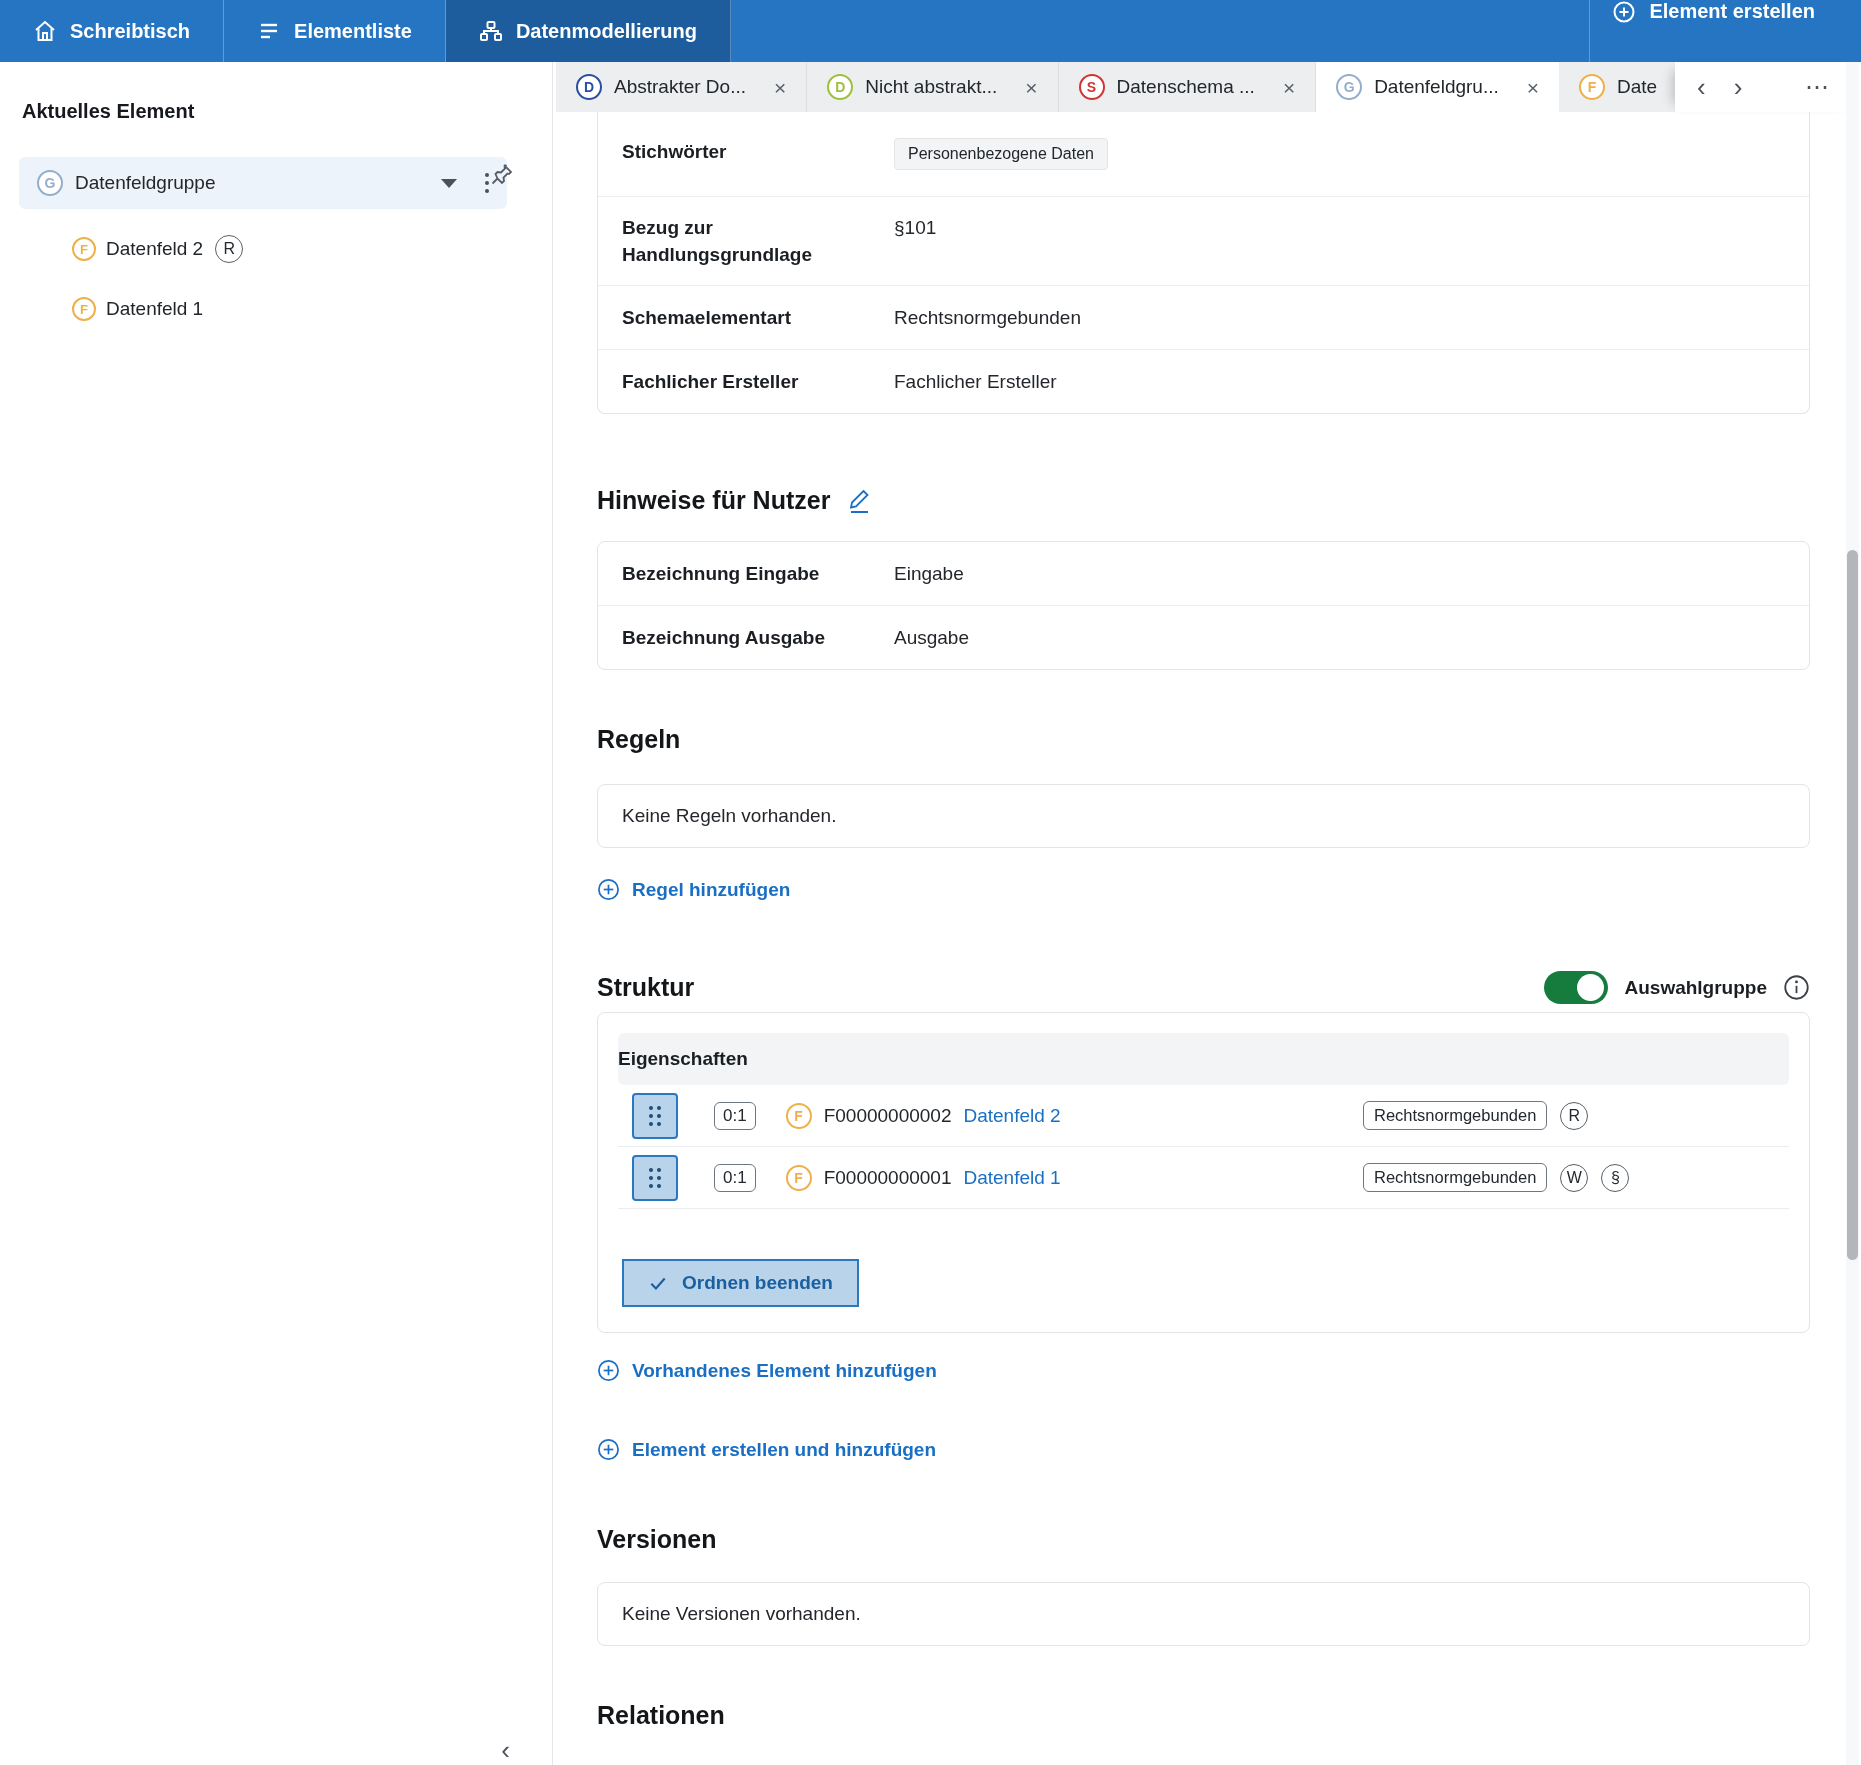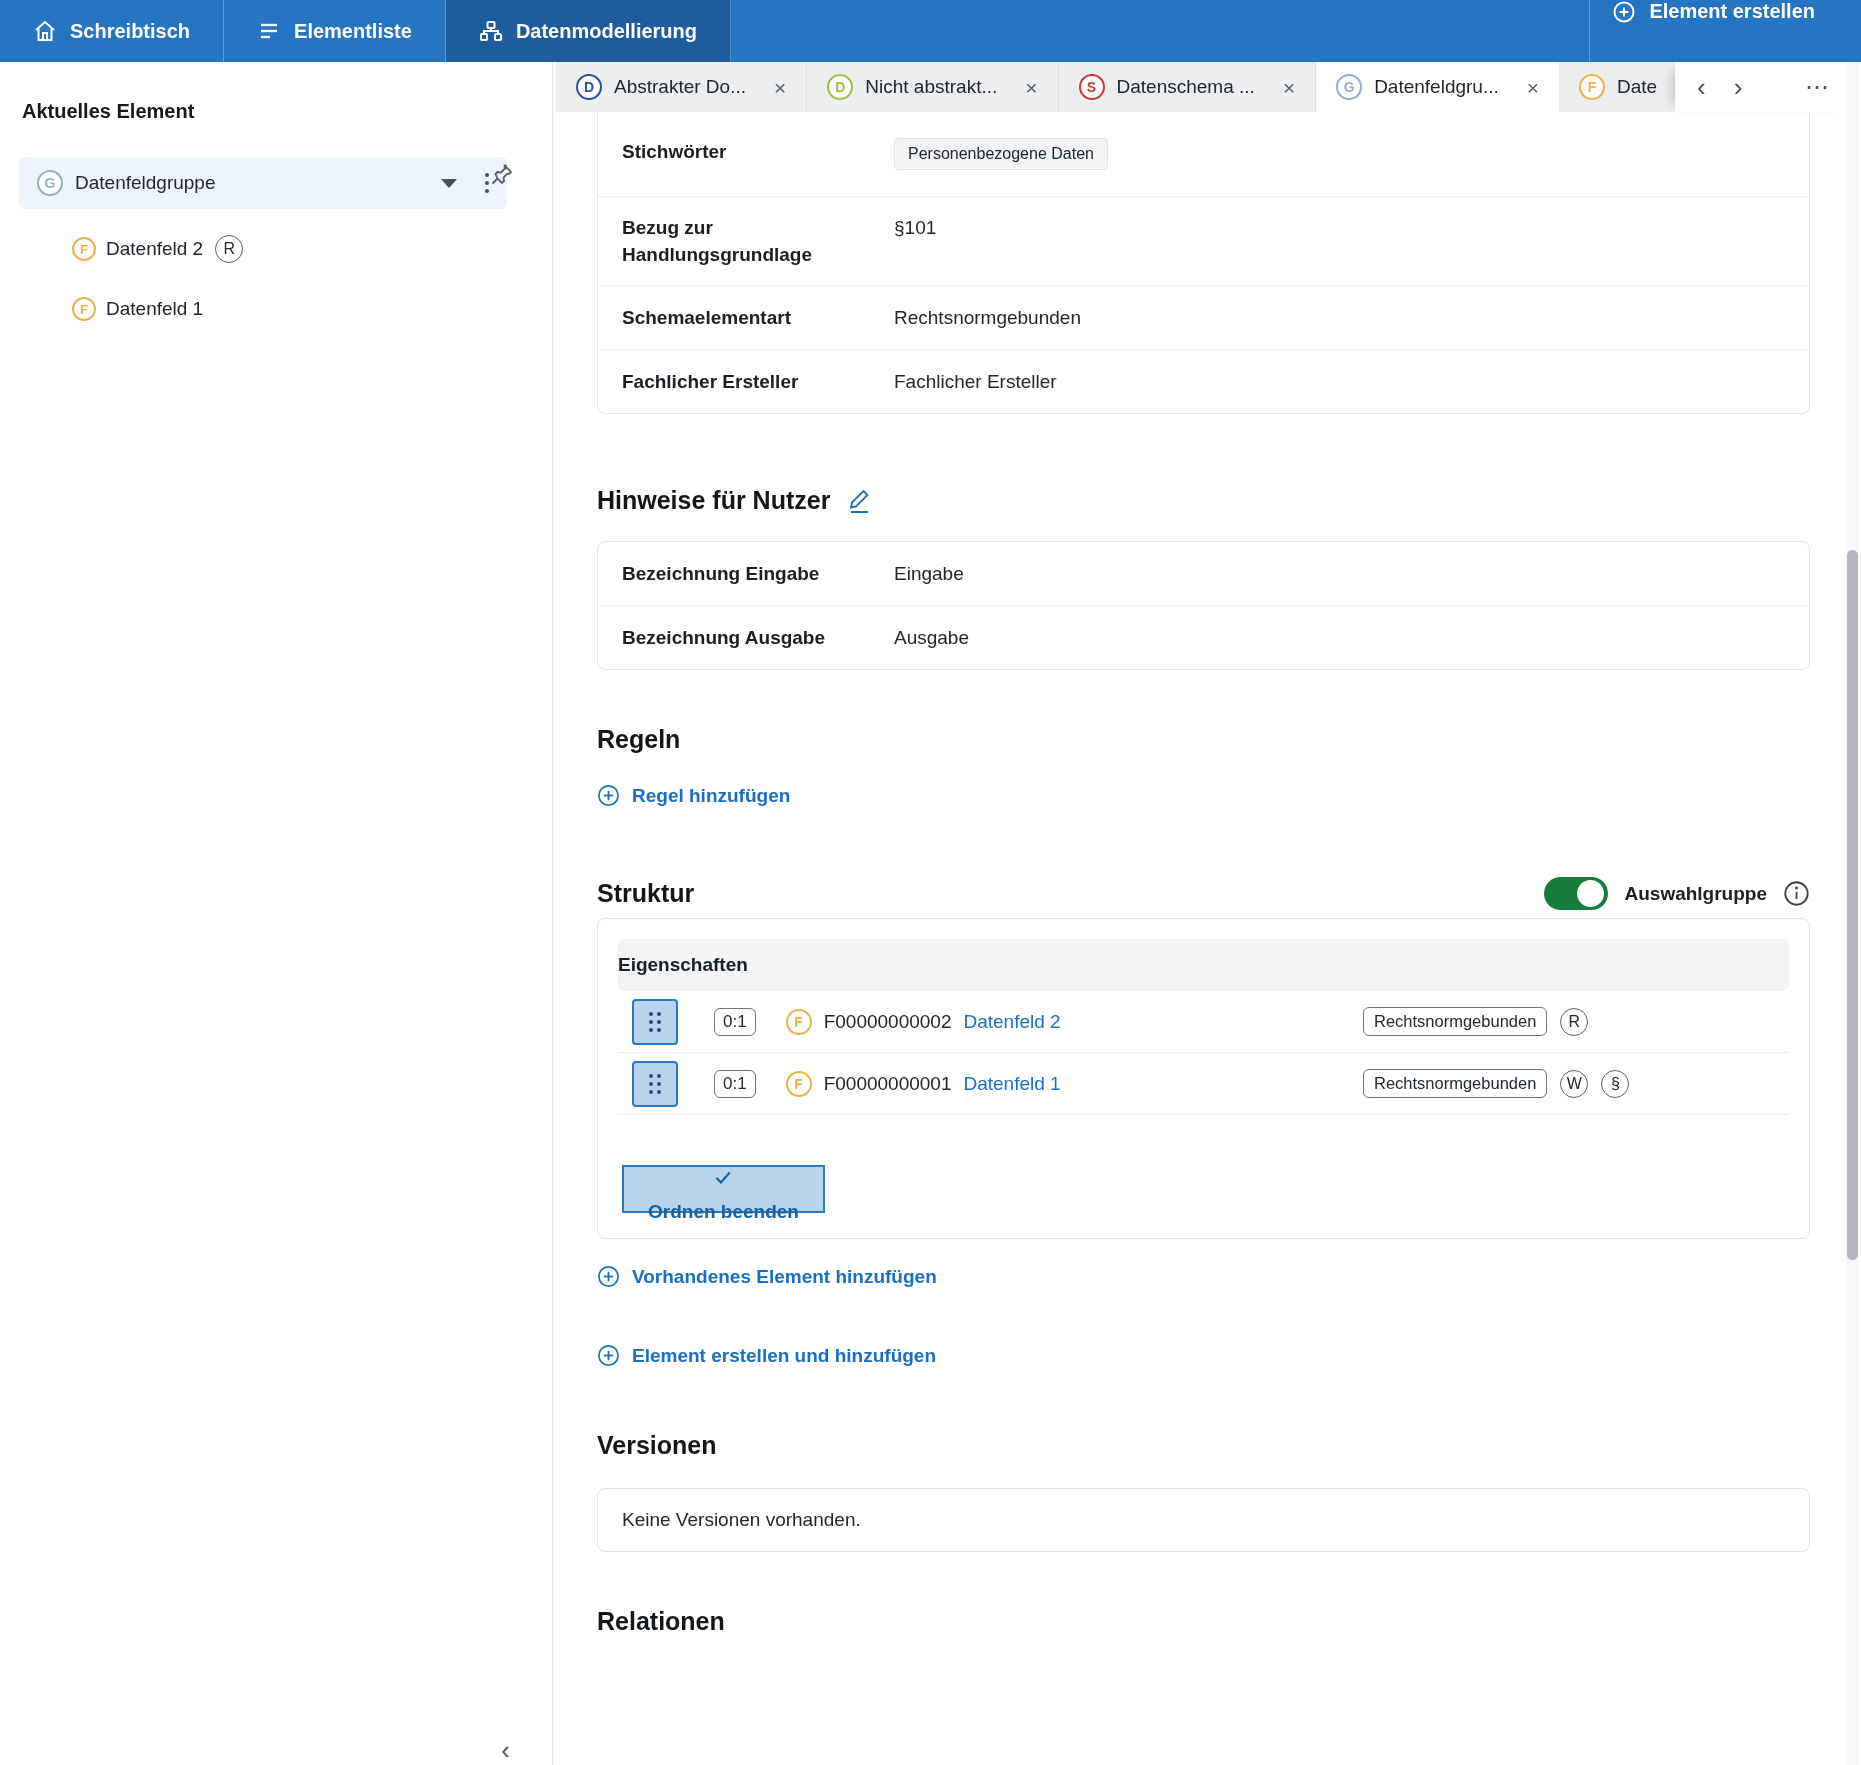--- a/index.html
+++ b/index.html
@@ -127,21 +127,21 @@
   .card01 { margin-left:36px; border:1.5px solid #6e7781; border-radius:6px; padding:3px 8px;
             font-size:17px; color:#24292f; background:#fff; }
   .st-left .tc { margin-left:30px; }
   .st-code { margin-left:12px; color:#23272c; }
   .st-name { margin-left:12px; color:#1a6fc4; cursor:pointer; }
   .st-props { display:flex; align-items:center; gap:13px; margin-left:32px; }
   .chip-outline { border:1.5px solid #6e7781; border-radius:6px; padding:4px 10px; font-size:16.5px;
                   color:#24292f; background:#fff; white-space:nowrap; }
   .finish-btn { margin-top:50px; margin-left:4px; display:inline-flex; align-items:center; gap:14px;
                 height:48px; padding:0 24px; background:#b9d3ea; border:2.5px solid #2b77c0; border-radius:0;
-                color:#1a5f9e; font-size:19px; font-weight:bold; cursor:pointer; font-family:inherit;flex-direction:column; }
+                color:#1a5f9e; font-size:19px; font-weight:bold; cursor:pointer; font-family:inherit; }
   .check-ic { width:20px; height:20px; }
   .check-ic svg { width:100%; height:100%; }
 
   
   .scrollbar { position:absolute; right:2px; top:62px; height:1703px; width:13px; background:#f7f8f9; }
   .scroll-thumb { position:absolute; top:488px; left:1px; width:11px; height:710px; background:#b3b6ba; border-radius:6px; cursor:pointer; }
 </style>
 </head>
 <body>
 
@@ -295,20 +295,23 @@
         </div>
         <div class="kv-row">
           <div class="kv-label">Bezeichnung Ausgabe</div>
           <div class="kv-value">Ausgabe</div>
         </div>
       </section>
 
       <h2 class="sect-h mh-regeln">
         <span>Regeln</span>
       </h2>
+      <section class="card mc-regeln">
+        <div class="empty-card">Keine Regeln vorhanden.</div>
+      </section>
       <div class="ml-regeln">
         <span class="add-link">
           <span class="plus-ic">
             <svg viewBox="0 0 24 24" fill="none" stroke="currentColor" stroke-width="1.8">
                 <circle cx="12" cy="12" r="10"></circle>
                 <line x1="12" y1="7" x2="12" y2="17"></line>
                 <line x1="7" y1="12" x2="17" y2="12"></line>
               </svg>
           </span>
           <span>Regel hinzufügen</span>

